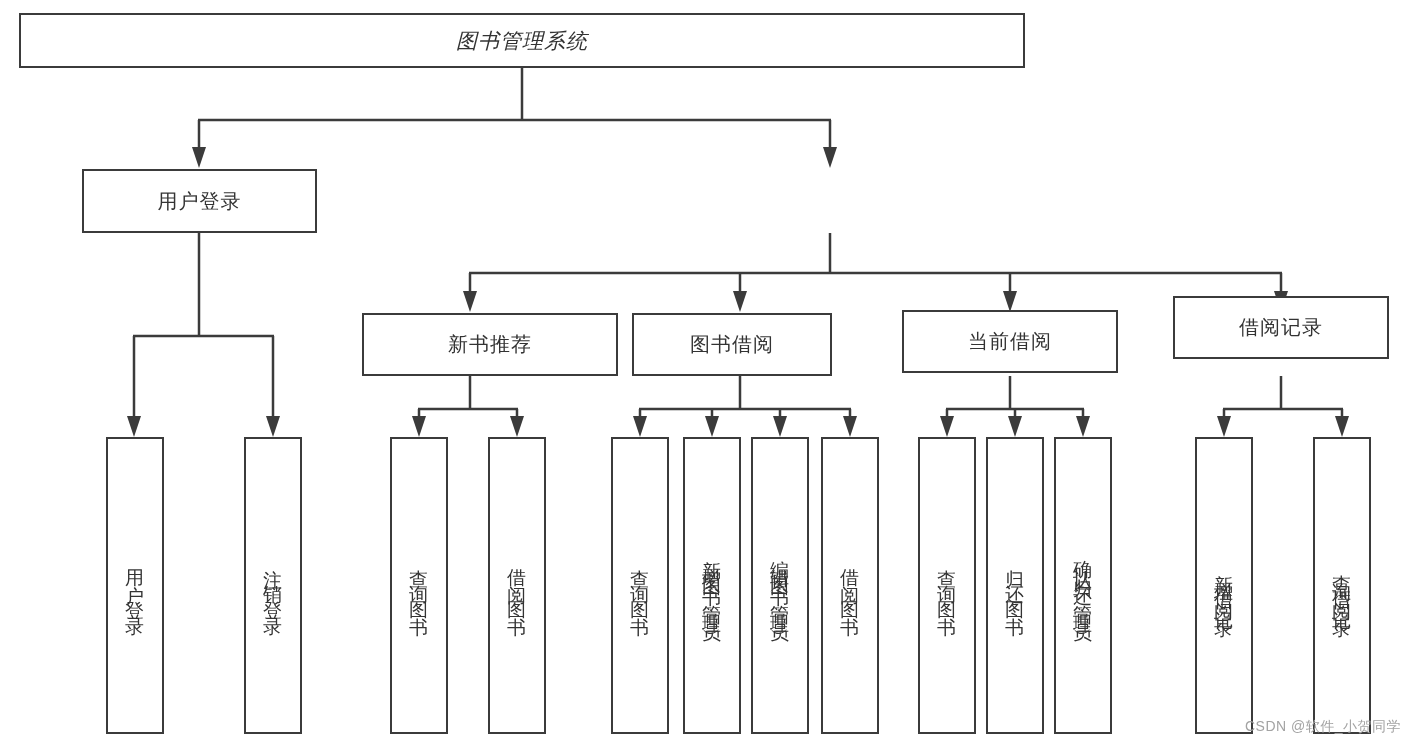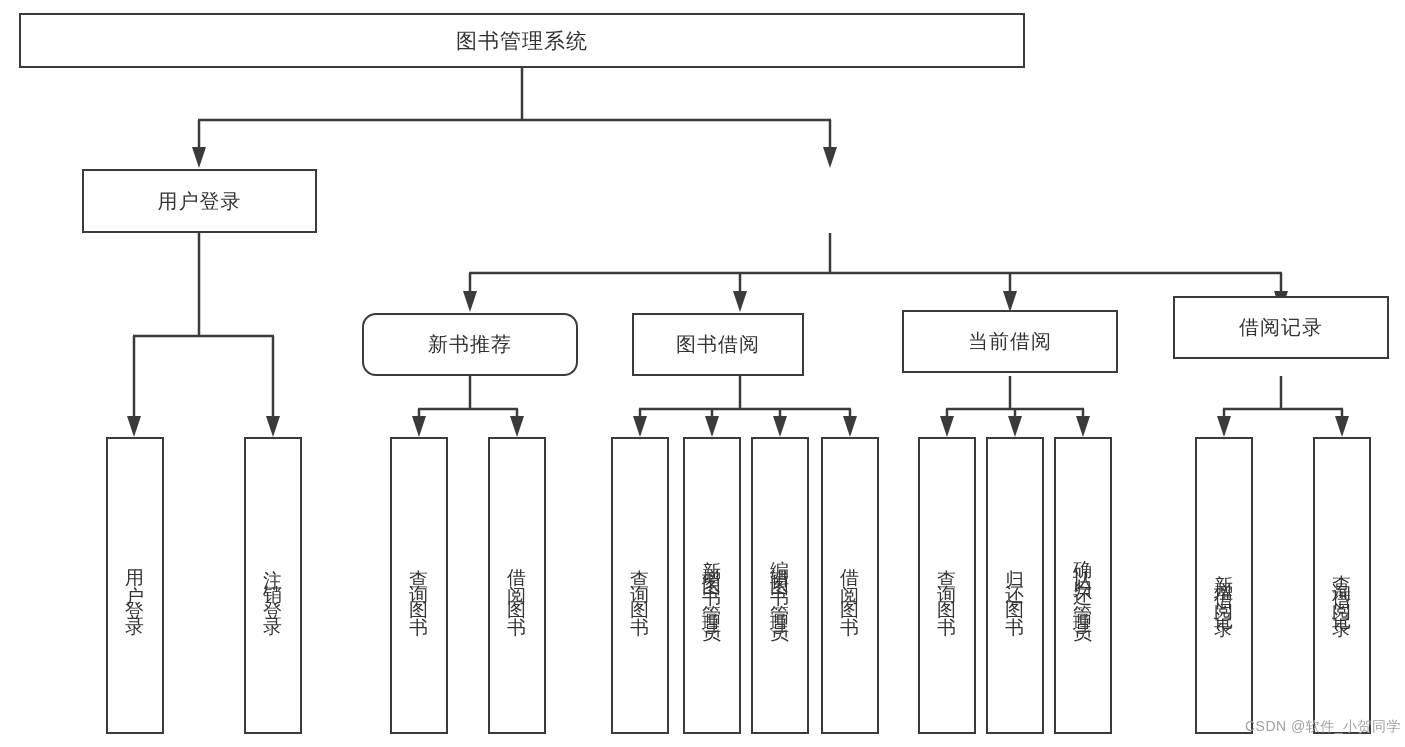--- a/index.html
+++ b/index.html
@@ -16,21 +16,21 @@
   .box{
     position:absolute;
     box-sizing:border-box;
     border:2.5px solid var(--line,#3b3b3b);
     background:var(--boxfill,#ffffff);
     color:var(--text,#333333);
     display:flex;align-items:center;justify-content:center;
     text-align:center;
   }
   .hbox{font-size:20px;letter-spacing:1px;}
-  .root{font-size:21px;}
+  .root{font-size:21px;font-style:italic;}
   .leaf{width:58px;height:297px;top:437px;}
   .vtext{
     writing-mode:vertical-rl;
     text-orientation:mixed;
     font-size:19px;
     letter-spacing:16px;
     line-height:1;
     white-space:nowrap;
   }
   .watermark{
@@ -124,24 +124,24 @@
   </svg>
 
   <div class="box hbox root" style="left:19px;top:13px;width:1006px;height:55px;">
     <span>图书管理系统</span>
   </div>
 
   <div class="box hbox" style="left:82px;top:169px;width:235px;height:64px;">
     <span>用户登录</span>
   </div>
 
-  <div class="box hbox" style="left:362px;top:313px;width:216px;height:63px;border-radius:14px;">
+  <div class="box hbox" style="left:362px;top:313px;width:256px;height:63px;">
     <span>新书推荐</span>
   </div>
-  <div class="box hbox" style="left:632px;top:313px;width:172px;height:63px;">
+  <div class="box hbox" style="left:632px;top:313px;width:200px;height:63px;">
     <span>图书借阅</span>
   </div>
   <div class="box hbox" style="left:902px;top:310px;width:216px;height:63px;">
     <span>当前借阅</span>
   </div>
   <div class="box hbox" style="left:1173px;top:296px;width:216px;height:63px;">
     <span>借阅记录</span>
   </div>
 
   <div class="box leaf" style="left:106px;">

